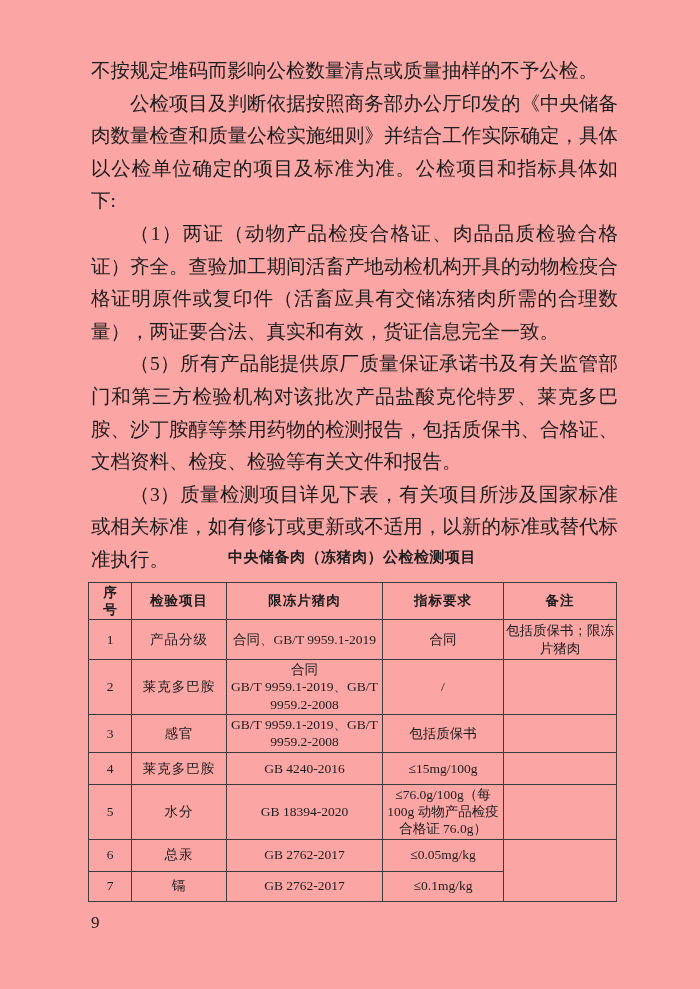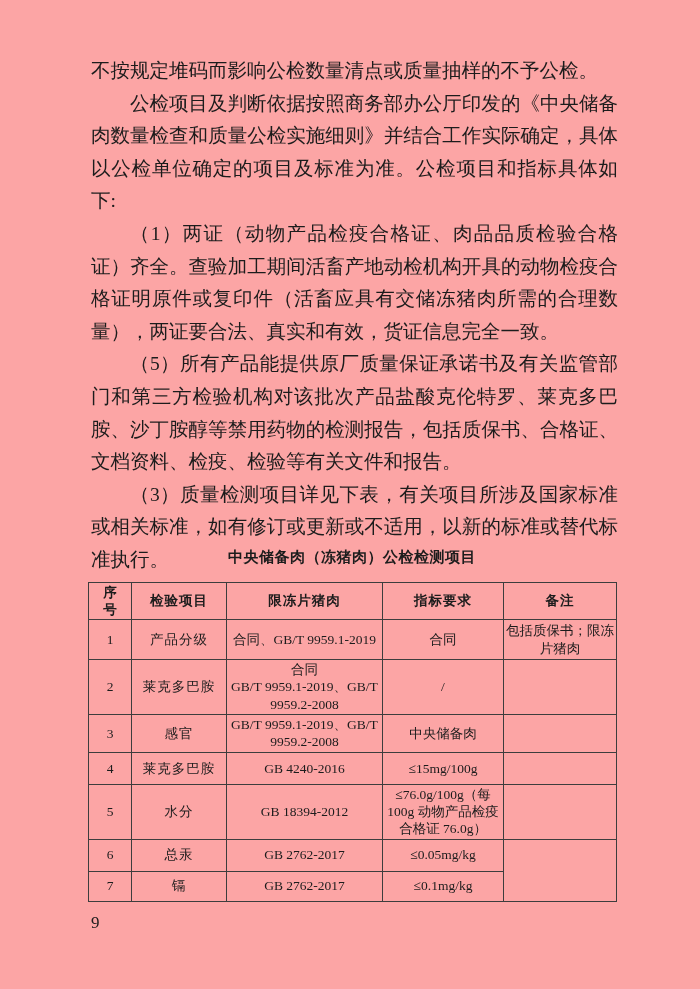--- a/index.html
+++ b/index.html
@@ -107,34 +107,34 @@
         <td class="item">莱克多巴胺</td>
         <td class="pre">合同
 GB/T 9959.1-2019、GB/T 9959.2-2008</td>
         <td>/</td>
         <td></td>
       </tr>
       <tr style="height:38px">
         <td>3</td>
         <td class="item">感官</td>
         <td class="pre">GB/T 9959.1-2019、GB/T 9959.2-2008</td>
-        <td>中央储备肉</td>
+        <td>包括质保书</td>
         <td></td>
       </tr>
       <tr style="height:32px">
         <td>4</td>
         <td class="item">莱克多巴胺</td>
         <td class="pre">GB 4240-2016</td>
         <td>≤15mg/100g</td>
         <td></td>
       </tr>
       <tr style="height:54px">
         <td>5</td>
         <td class="item">水分</td>
-        <td class="pre">GB 18394-2012</td>
+        <td class="pre">GB 18394-2020</td>
         <td>≤76.0g/100g（每100g 动物产品检疫合格证 76.0g）</td>
         <td></td>
       </tr>
       <tr style="height:32px">
         <td>6</td>
         <td class="item">总汞</td>
         <td class="pre">GB 2762-2017</td>
         <td>≤0.05mg/kg</td>
         <td rowspan="2"></td>
       </tr>

